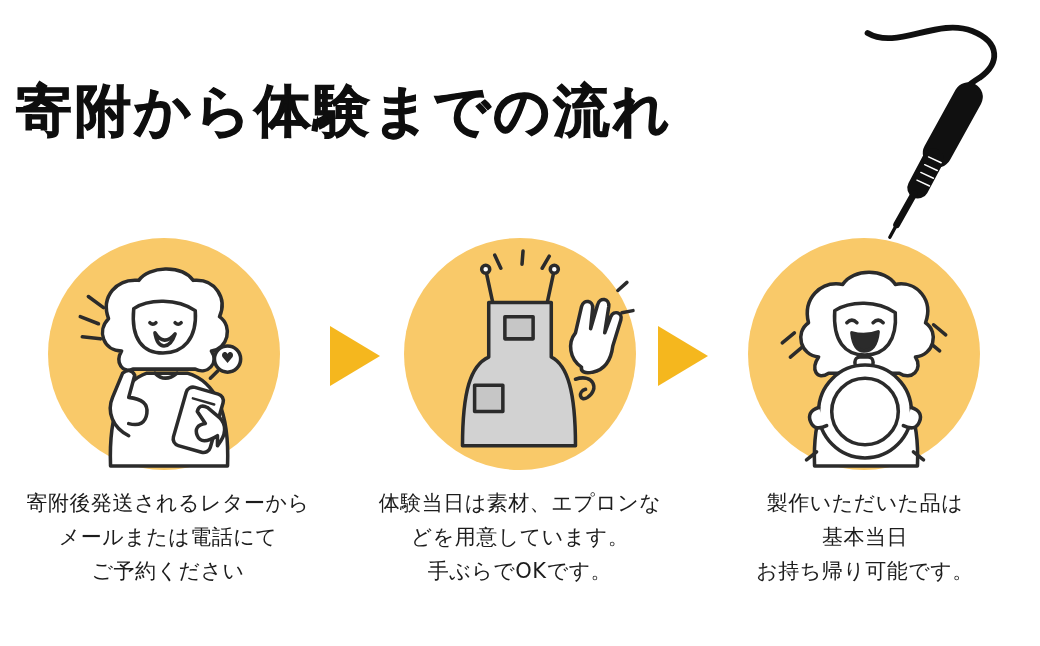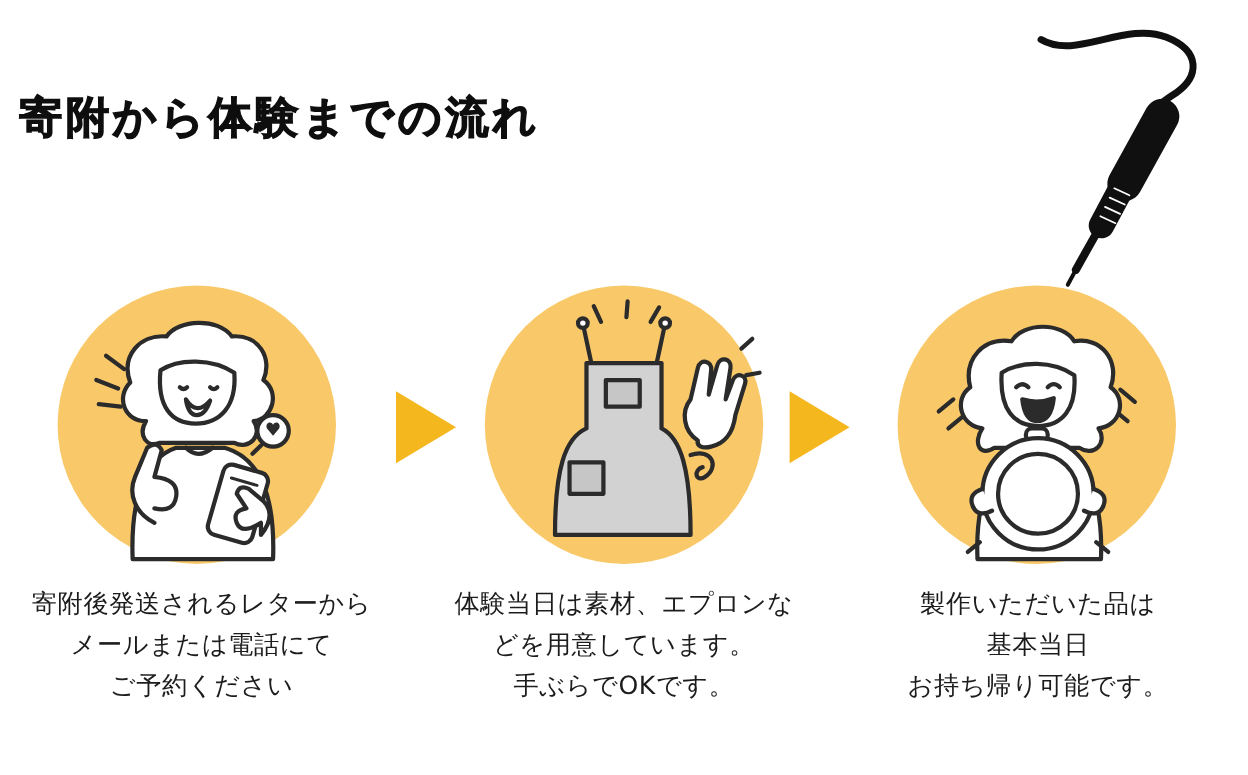--- a/index.html
+++ b/index.html
@@ -5,21 +5,21 @@
   * { margin:0; padding:0; box-sizing:border-box; }
   html,body { background:#fff; }
   body {
     width:1040px; height:646px; overflow:hidden;
     font-family:"DejaVu Sans","Liberation Sans",sans-serif;
   }
   .canvas { position:relative; width:1040px; height:646px; background:#fff; }
 
   .title {
     position:absolute; left:16px; top:74px;
-    font-size:36px; font-weight:900; letter-spacing:3px;
+    font-size:56px; font-weight:900; letter-spacing:3px;
     color:var(--title-color,#0e0e0e);
     -webkit-text-stroke:1.1px var(--title-color,#0e0e0e);
     white-space:nowrap;
   }
 
   .circle {
     position:absolute; top:238px; width:232px; height:232px;
     border-radius:50%; background:var(--circle-fill,#F9C969);
   }
   .circle svg { position:absolute; inset:0; width:100%; height:100%; }

